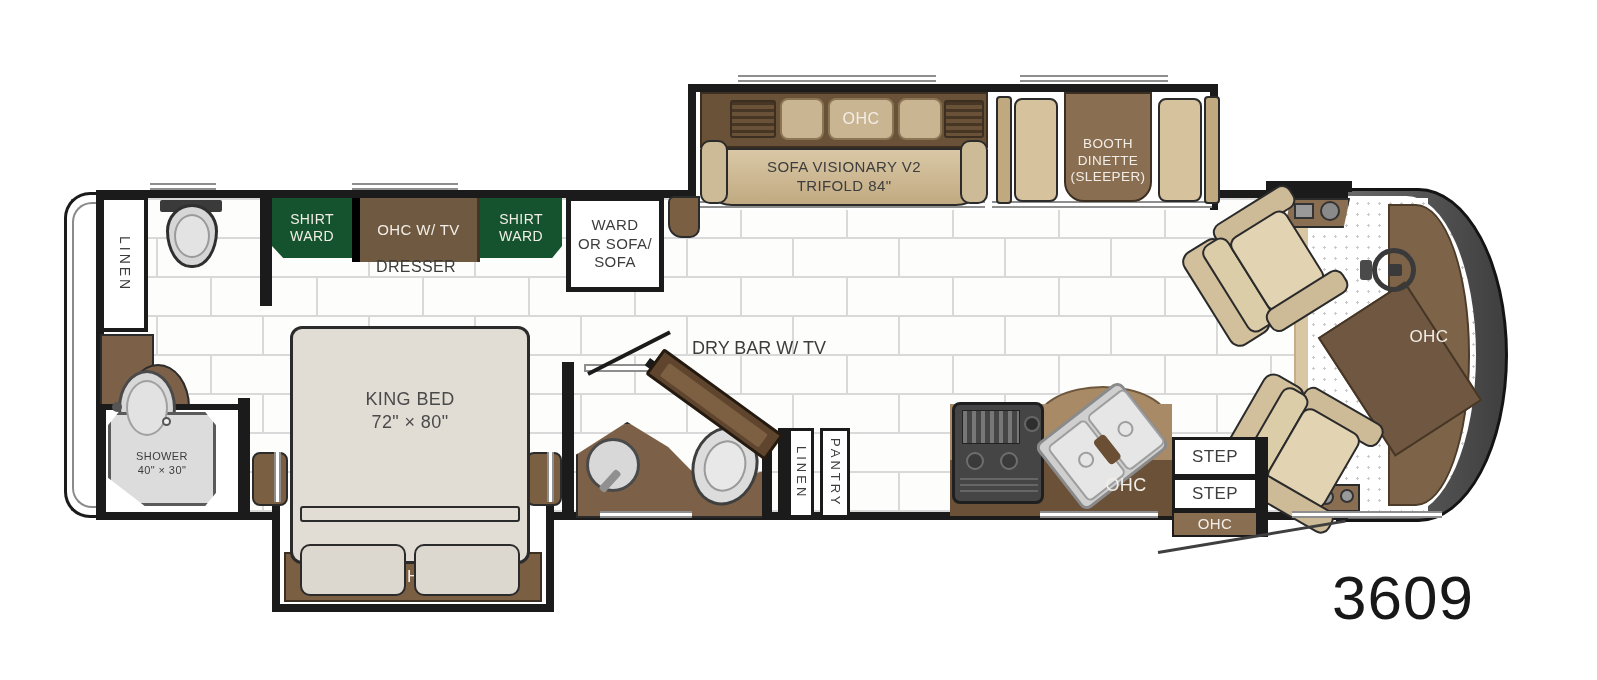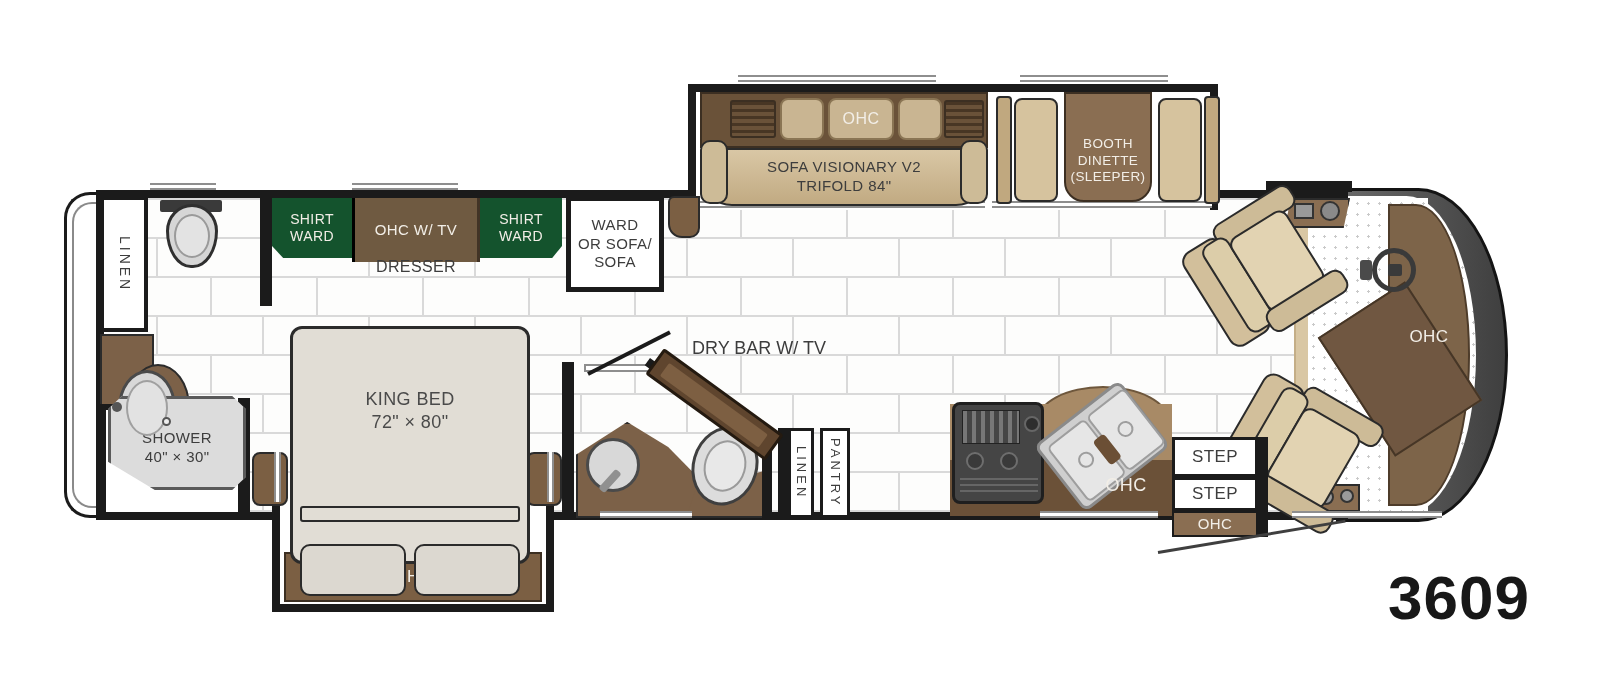--- a/index.html
+++ b/index.html
@@ -57,28 +57,28 @@
   #toiletRbowl{left:166px;top:204px;width:52px;height:64px;background:#d6d6d6;border:3px solid #2f2f2f;border-radius:50% 50% 48% 48% / 42% 42% 58% 58%;z-index:7;}
   #toiletRseat{left:174px;top:214px;width:36px;height:44px;background:#e3e3e3;border:2px solid #9a9a9a;border-radius:50%;z-index:8;}
   #wallBed1{left:260px;top:196px;width:12px;height:110px;background:#1b1b1b;z-index:7;}
   #vanityR{left:100px;top:334px;width:54px;height:152px;background:#7c6148;border:2px solid #2b2b2b;z-index:6;}
   #vanityRbump{left:126px;top:364px;width:64px;height:86px;background:#7c6148;border:2px solid #2b2b2b;border-radius:50%;z-index:6;}
   #sinkR{left:118px;top:370px;width:58px;height:76px;background:#d8d8d8;border:3px solid #4a4a4a;border-radius:50%;z-index:7;}
   #sinkRin{left:126px;top:380px;width:42px;height:56px;background:#e2e2e2;border:2px solid #a0a0a0;border-radius:50%;z-index:8;}
   #faucetR{left:112px;top:402px;width:10px;height:10px;background:#555;border-radius:50%;z-index:8;}
   #wallShower{left:238px;top:398px;width:12px;height:120px;background:#1b1b1b;z-index:7;}
   #showerBox{left:100px;top:404px;width:144px;height:114px;border:6px solid #1b1b1b;background:#fff;z-index:6;}
-  #showerPan{left:108px;top:396px;width:138px;height:94px;background:#dcdcdc;border:3px solid #5a5a5a;clip-path:polygon(10% 0,90% 0,100% 14%,100% 86%,90% 100%,34% 100%,0 70%,0 14%);z-index:7;font-size:15px;padding-top:10px;}
+  #showerPan{left:108px;top:412px;width:108px;height:94px;background:#dcdcdc;border:3px solid #5a5a5a;clip-path:polygon(10% 0,90% 0,100% 14%,100% 86%,90% 100%,34% 100%,0 70%,0 14%);z-index:7;font-size:11px;padding-top:10px;}
   #drain{left:162px;top:417px;width:9px;height:9px;border:2px solid #555;border-radius:50%;background:#eee;z-index:8;}
 
   
   .cab{background:#14532d;z-index:7;font-size:14px;}
   #shirtL{left:272px;top:198px;width:80px;height:60px;clip-path:polygon(0 0,100% 0,100% 100%,14% 100%,0 80%);}
   #shirtR{left:480px;top:198px;width:82px;height:60px;clip-path:polygon(0 0,100% 0,100% 80%,88% 100%,0 100%);}
-  #ohcTV{left:352px;top:198px;width:128px;height:64px;background:#6f5a41;border-left:3px solid #000000;border-right:3px solid #423426;z-index:7;font-size:15px;}
+  #ohcTV{left:352px;top:198px;width:128px;height:64px;background:#6f5a41;border-left:8px solid #000000;border-right:3px solid #423426;z-index:7;font-size:15px;}
   #lblDresser{left:350px;top:257px;width:132px;font-size:16px;z-index:9;}
   #wardBox{left:566px;top:196px;width:98px;height:96px;background:#fff;border:5px solid #1b1b1b;z-index:7;font-size:15px;}
   #bedSlide{left:272px;top:500px;width:282px;height:112px;border:8px solid #1b1b1b;border-top:none;background:#fff;z-index:6;}
   #bedOhcBand{left:284px;top:552px;width:258px;height:50px;background:#7b5f43;border:2px solid #3c2f22;z-index:7;font-size:17px;}
   #nightL{left:252px;top:452px;width:36px;height:54px;} #nightR{left:526px;top:452px;width:36px;height:54px;}
   .nstand{background:#7b5f43;border:2px solid #2b2b2b;border-radius:8px;z-index:6;}
   #bed{left:290px;top:326px;width:240px;height:238px;background:#e1ddd5;border:3px solid #2b2b2b;border-radius:12px;z-index:7;}
   #bedLine{left:300px;top:506px;width:220px;height:16px;background:#e1ddd5;border:2px solid #2b2b2b;border-radius:3px;z-index:8;}
   #pillowL{left:300px;top:544px;width:106px;height:52px;} #pillowR{left:414px;top:544px;width:106px;height:52px;}
   .pillow{background:#dcd8d0;border:2px solid #2b2b2b;border-radius:10px;z-index:8;}
@@ -144,21 +144,21 @@
   #wheelCol{left:1360px;top:260px;width:12px;height:20px;background:#4a4a4a;border-radius:3px;z-index:6;}
   .chair{width:128px;height:118px;z-index:6;}
   #chair1{left:1196px;top:210px;transform:rotate(-32deg);}
   #chair2{left:1234px;top:388px;transform:rotate(30deg);}
   .ch-back{position:absolute;left:0;top:6px;width:42px;height:106px;background:#d2bf9b;border:2px solid #2b2b2b;border-radius:12px;}
   .ch-back2{position:absolute;left:22px;top:10px;width:26px;height:98px;background:#dccda9;border:2px solid #2b2b2b;border-radius:10px;}
   .ch-seat{position:absolute;left:50px;top:18px;width:62px;height:82px;background:#e2d3b2;border:2px solid #2b2b2b;border-radius:10px;}
   .ch-armT{position:absolute;left:42px;top:-2px;width:86px;height:22px;background:#cdbb97;border:2px solid #2b2b2b;border-radius:10px;}
   .ch-armB{position:absolute;left:42px;top:98px;width:86px;height:22px;background:#cdbb97;border:2px solid #2b2b2b;border-radius:10px;}
 
-  #modelNum{left:1340px;top:562px;width:190px;font-size:62px;font-weight:700;color:#181818;text-align:right;letter-spacing:1px;z-index:9;}
+  #modelNum{left:1308px;top:562px;width:190px;font-size:62px;font-weight:400;color:#181818;text-align:center;letter-spacing:1px;z-index:9;}
 </style>
 </head>
 <body>
 
 <div id="frame">
 
   <svg id="floorsvg" class="abs" width="1240" height="314">
     <defs>
       <pattern id="brick" width="106" height="78" patternUnits="userSpaceOnUse">
         <rect width="106" height="78" fill="#fdfdfc"></rect>

